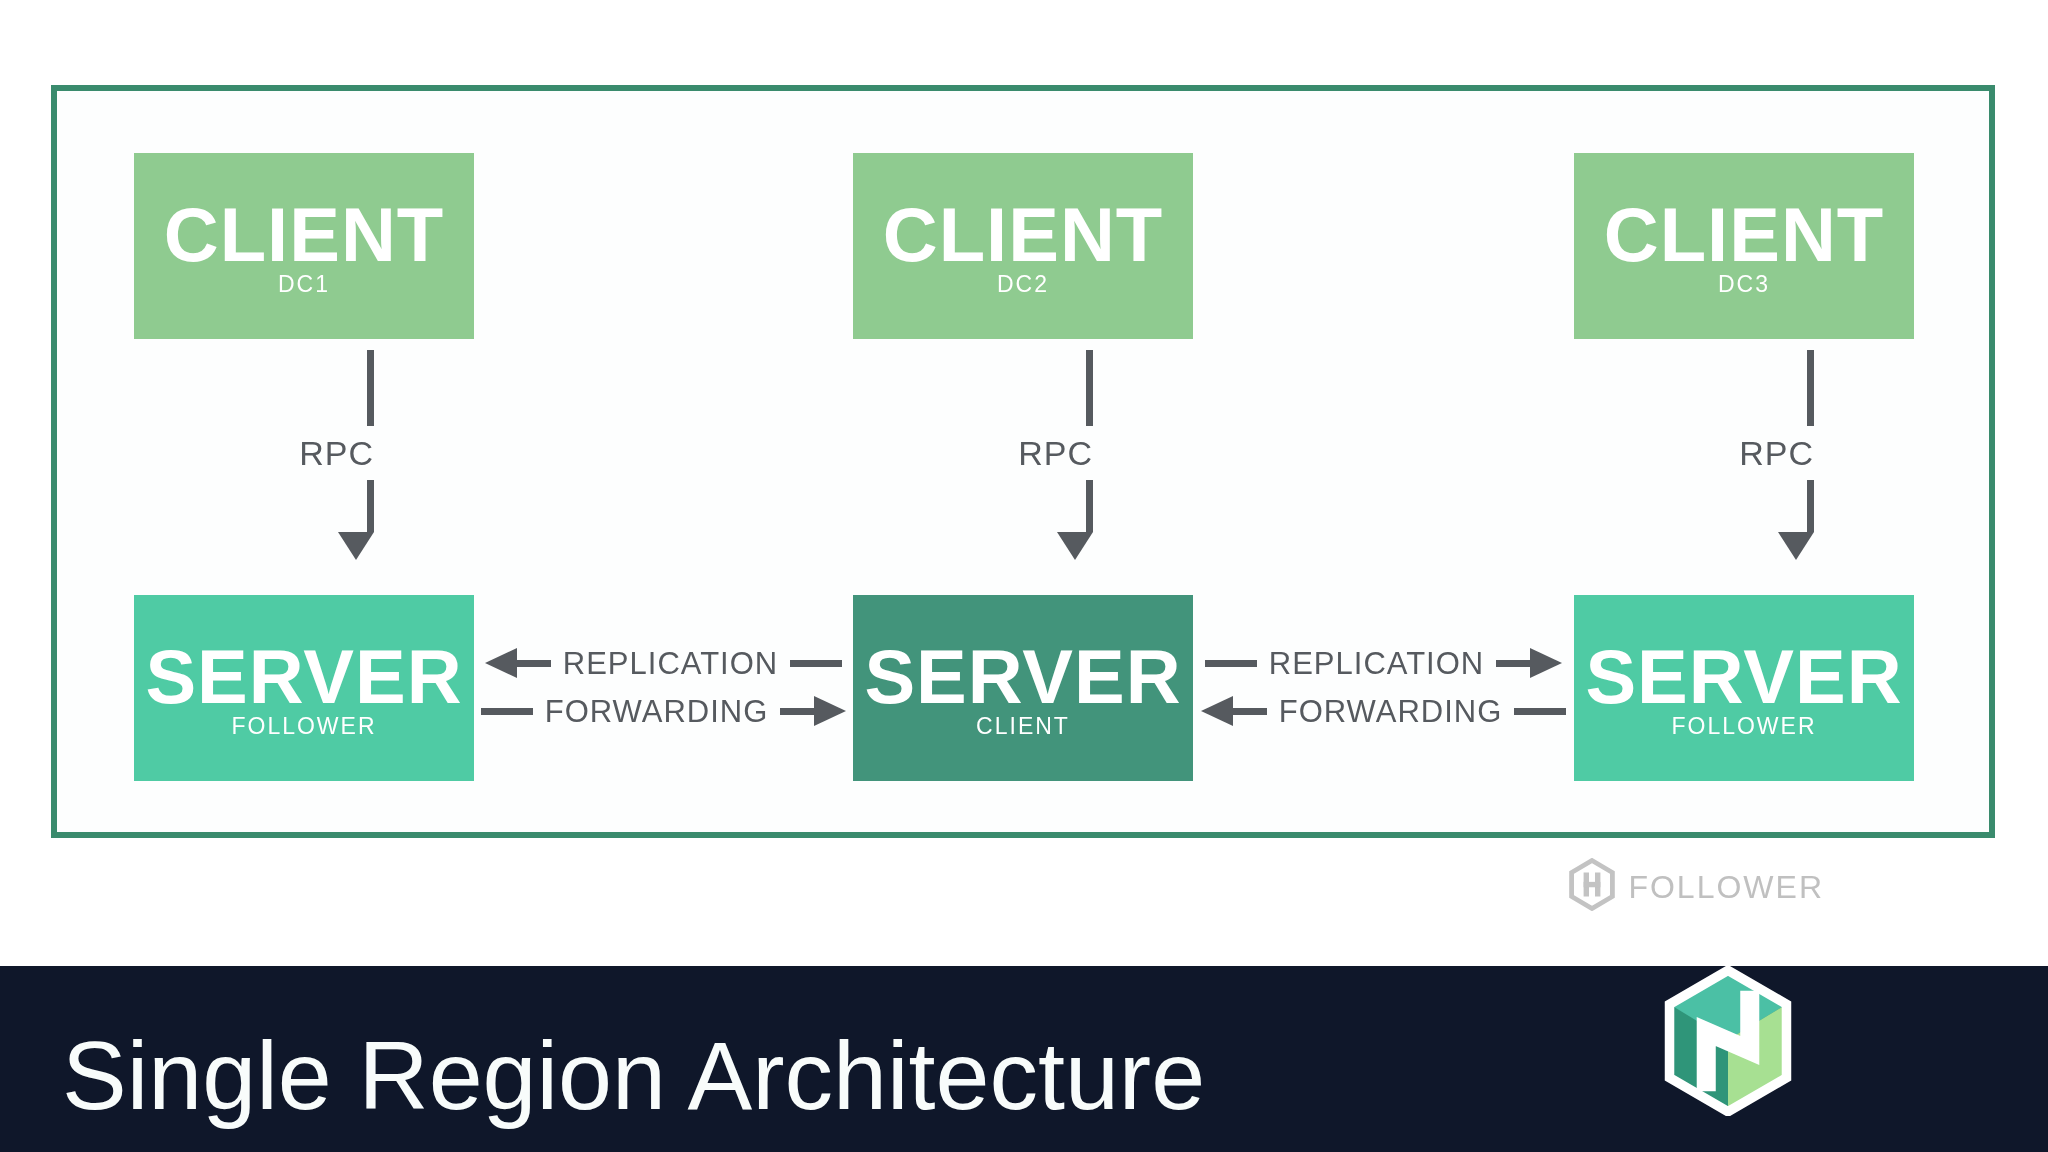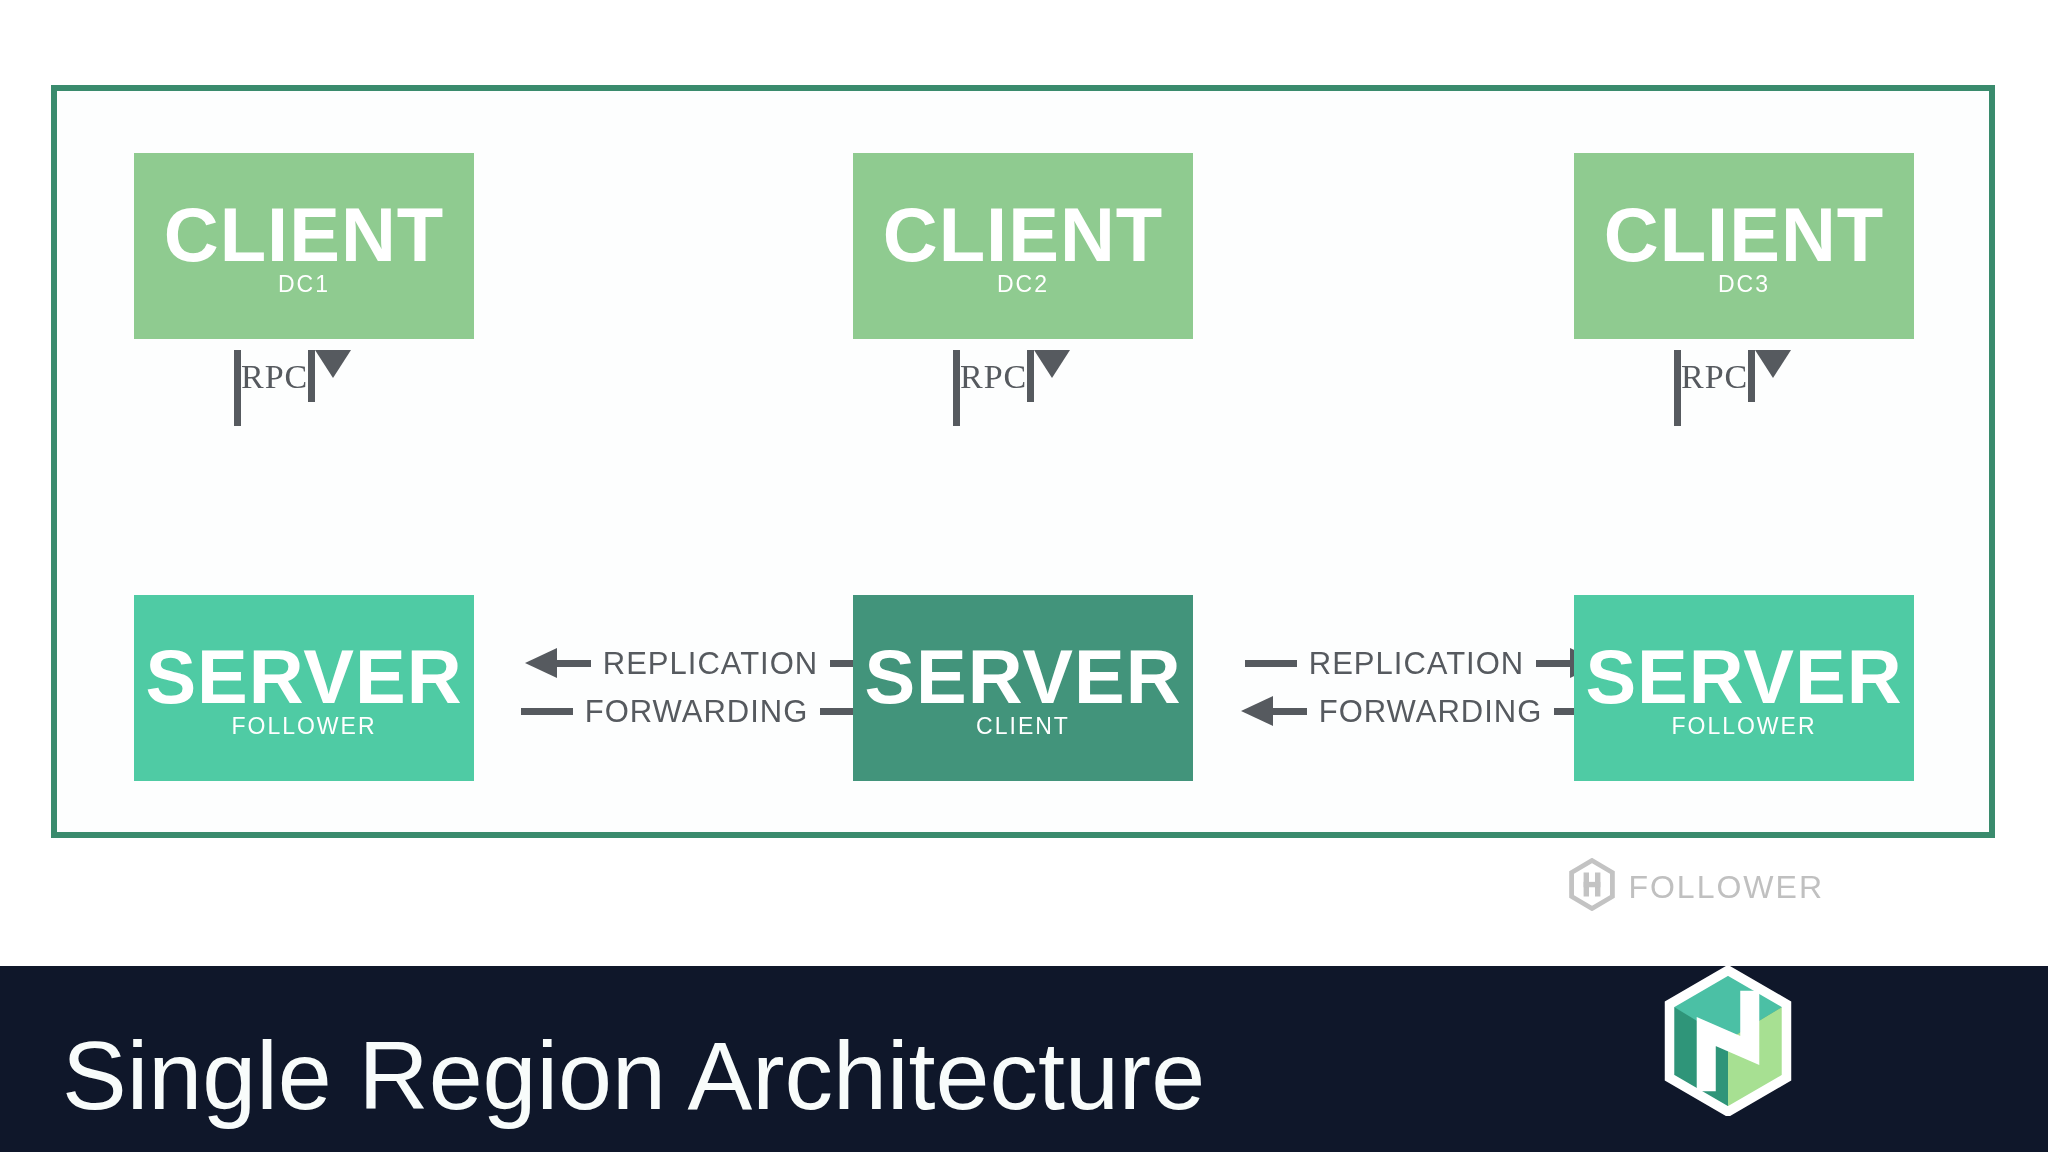--- a/index.html
+++ b/index.html
@@ -15,30 +15,30 @@
   .box{position:absolute;width:340px;height:186px;display:flex;flex-direction:column;
        align-items:center;justify-content:center;color:#ffffff;text-align:center;}
   .box-client{background:#8FCB90;}
   .box-follower{background:#4FCBA4;}
   .box-leader{background:#42947B;}
   .box-title{font-size:76px;font-weight:700;line-height:1;letter-spacing:1px;}
   .box-sub{font-size:23px;font-weight:400;letter-spacing:2px;line-height:1;}
 
   
   .rpc{position:absolute;width:140px;height:214px;top:350px;display:flex;
-       flex-direction:row;align-items:flex-start;font-family:Liberation Serif, serif;}
+       flex-direction:column;align-items:flex-end;}
   .vseg{width:7px;background:#565A5F;}
   .vseg-top{height:76px;}
   .vseg-bot{height:52px;}
   .rpc-label{font-size:34px;color:#565A5F;line-height:1;margin:10px 0;letter-spacing:1px;}
   .arrow-down{width:0;height:0;border-left:18px solid transparent;
               border-right:18px solid transparent;border-top:28px solid #565A5F;}
 
   
-  .connector{position:absolute;top:646px;display:flex;flex-direction:column;gap:14px;margin-left:40px;}
+  .connector{position:absolute;top:646px;display:flex;flex-direction:column;gap:14px;}
   .conn-row{display:flex;align-items:center;justify-content:center;height:34px;
             color:#565A5F;font-size:31px;font-weight:500;letter-spacing:1px;white-space:nowrap;}
   .conn-label{margin:0 12px;line-height:1;}
   .dash{height:7px;background:#565A5F;}
   .dash-s{width:34px;}
   .dash-l{width:52px;}
   .tri-left{width:0;height:0;border-top:15px solid transparent;
             border-bottom:15px solid transparent;border-right:32px solid #565A5F;}
   .tri-right{width:0;height:0;border-top:15px solid transparent;
              border-bottom:15px solid transparent;border-left:32px solid #565A5F;}

